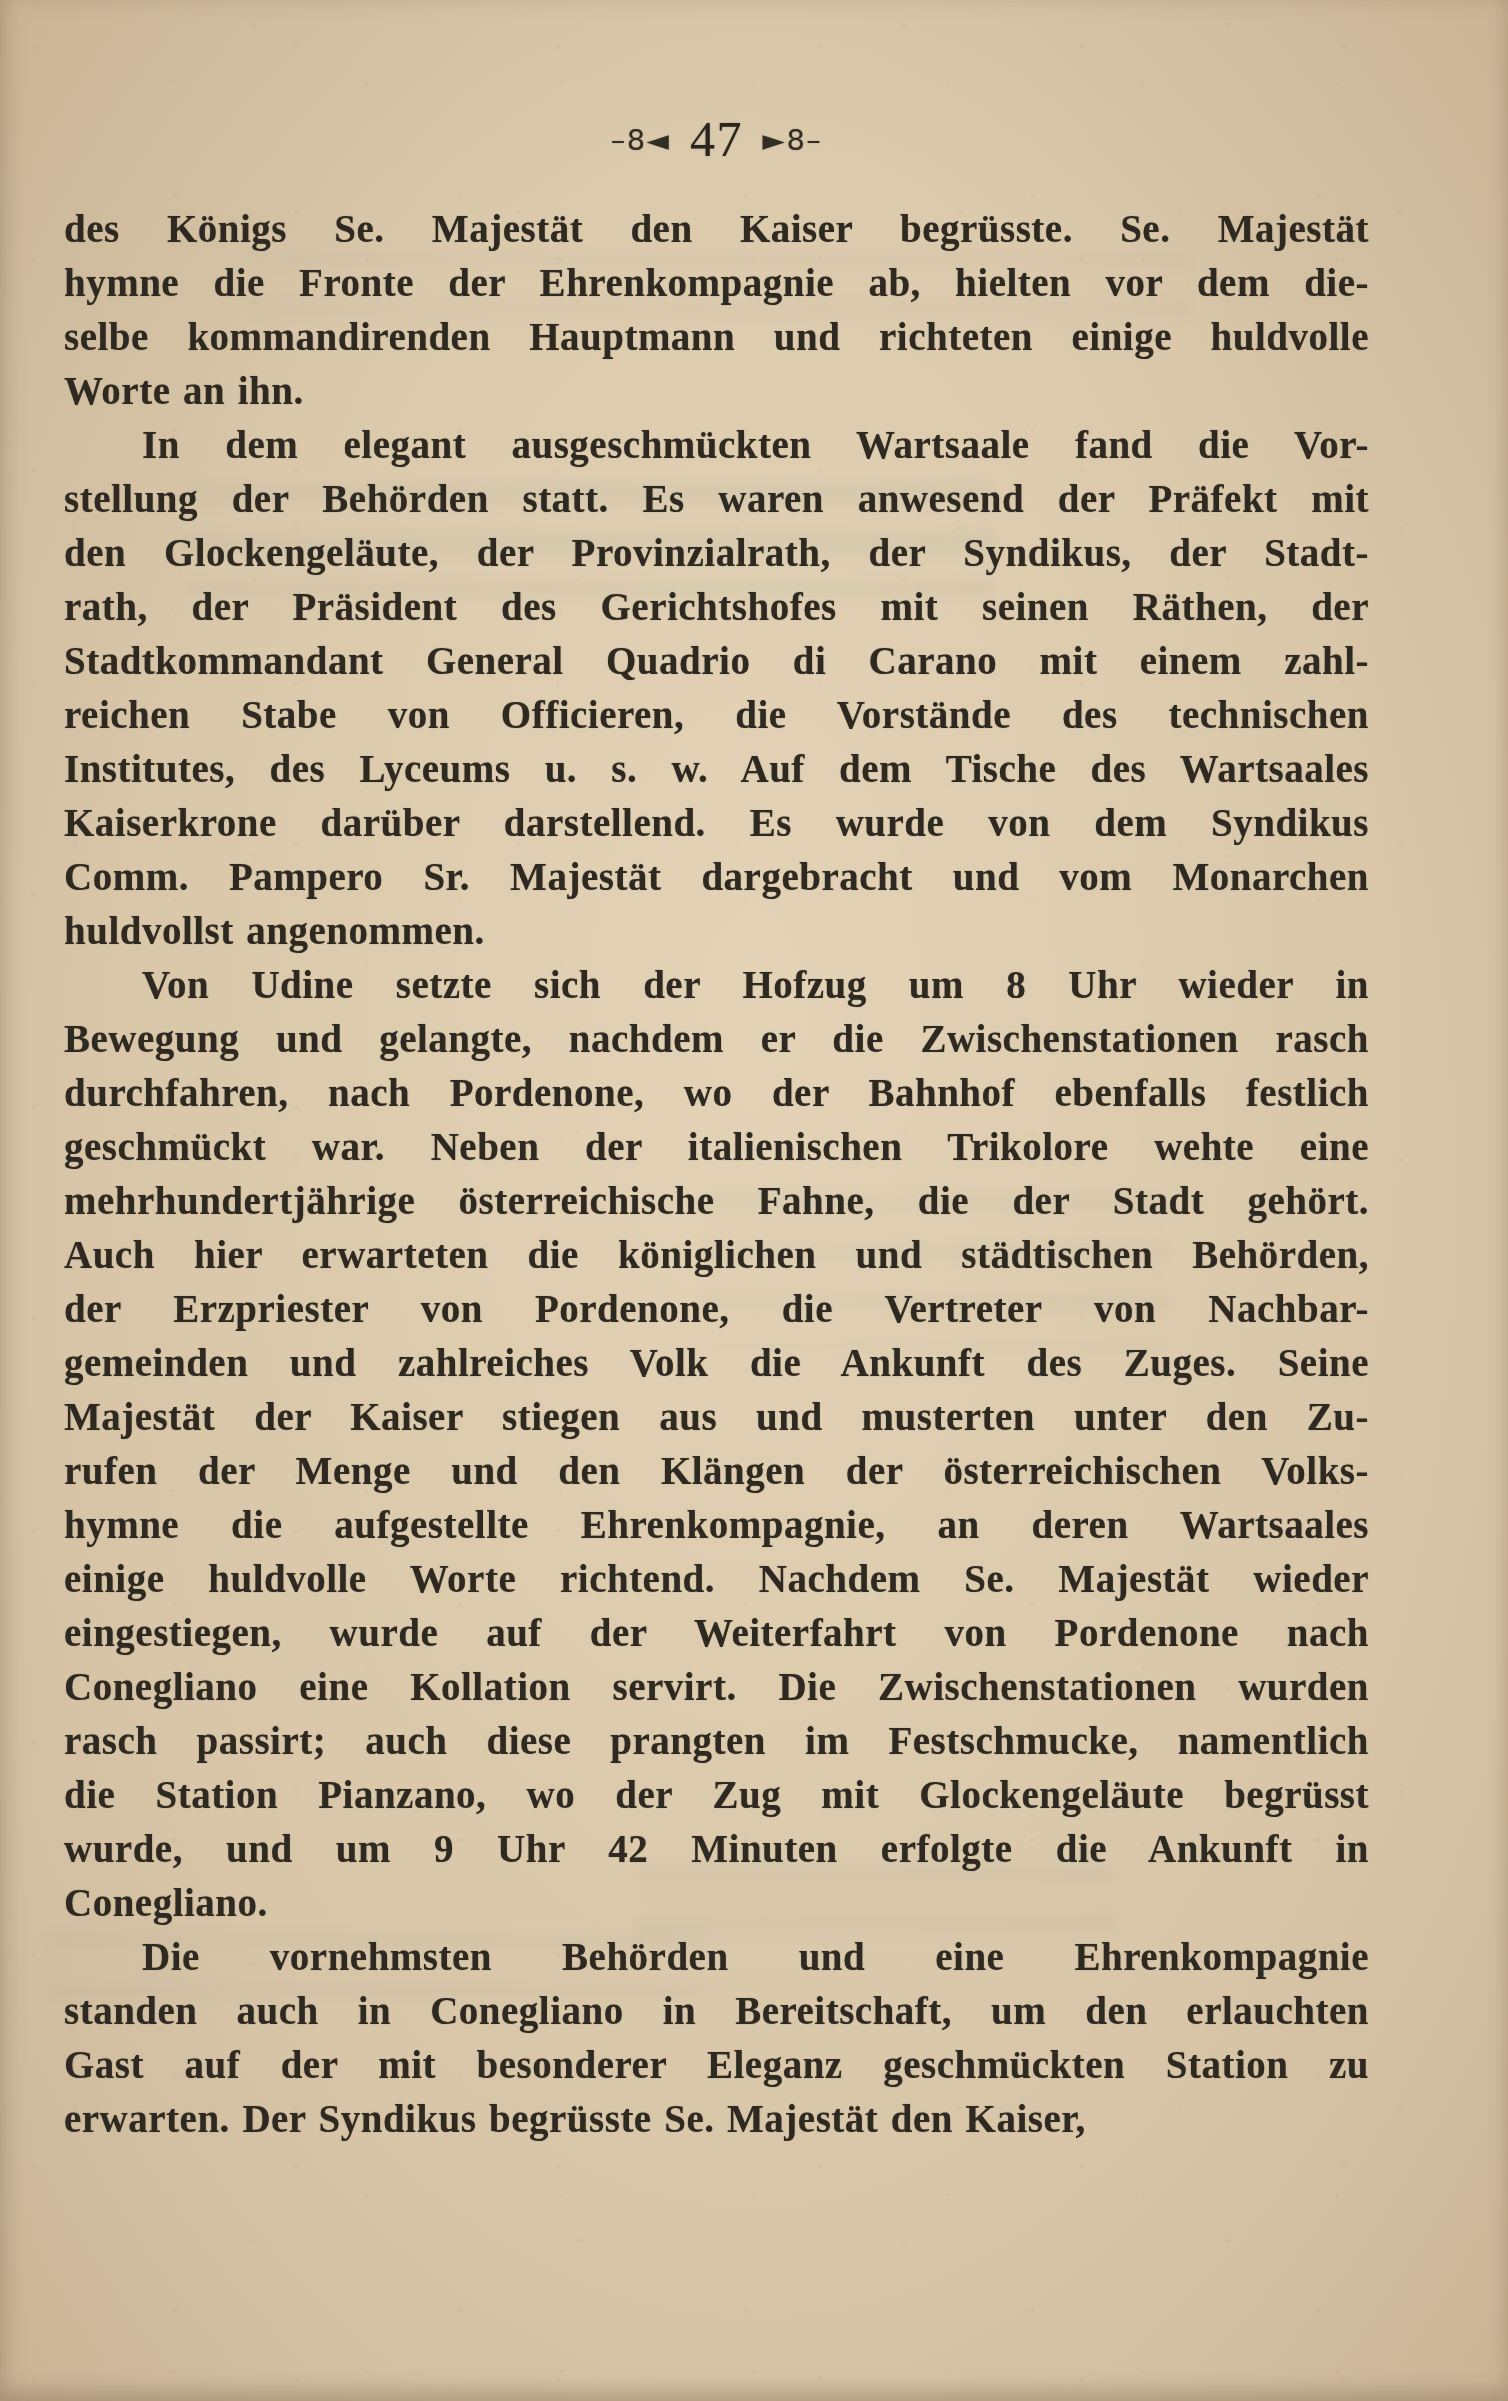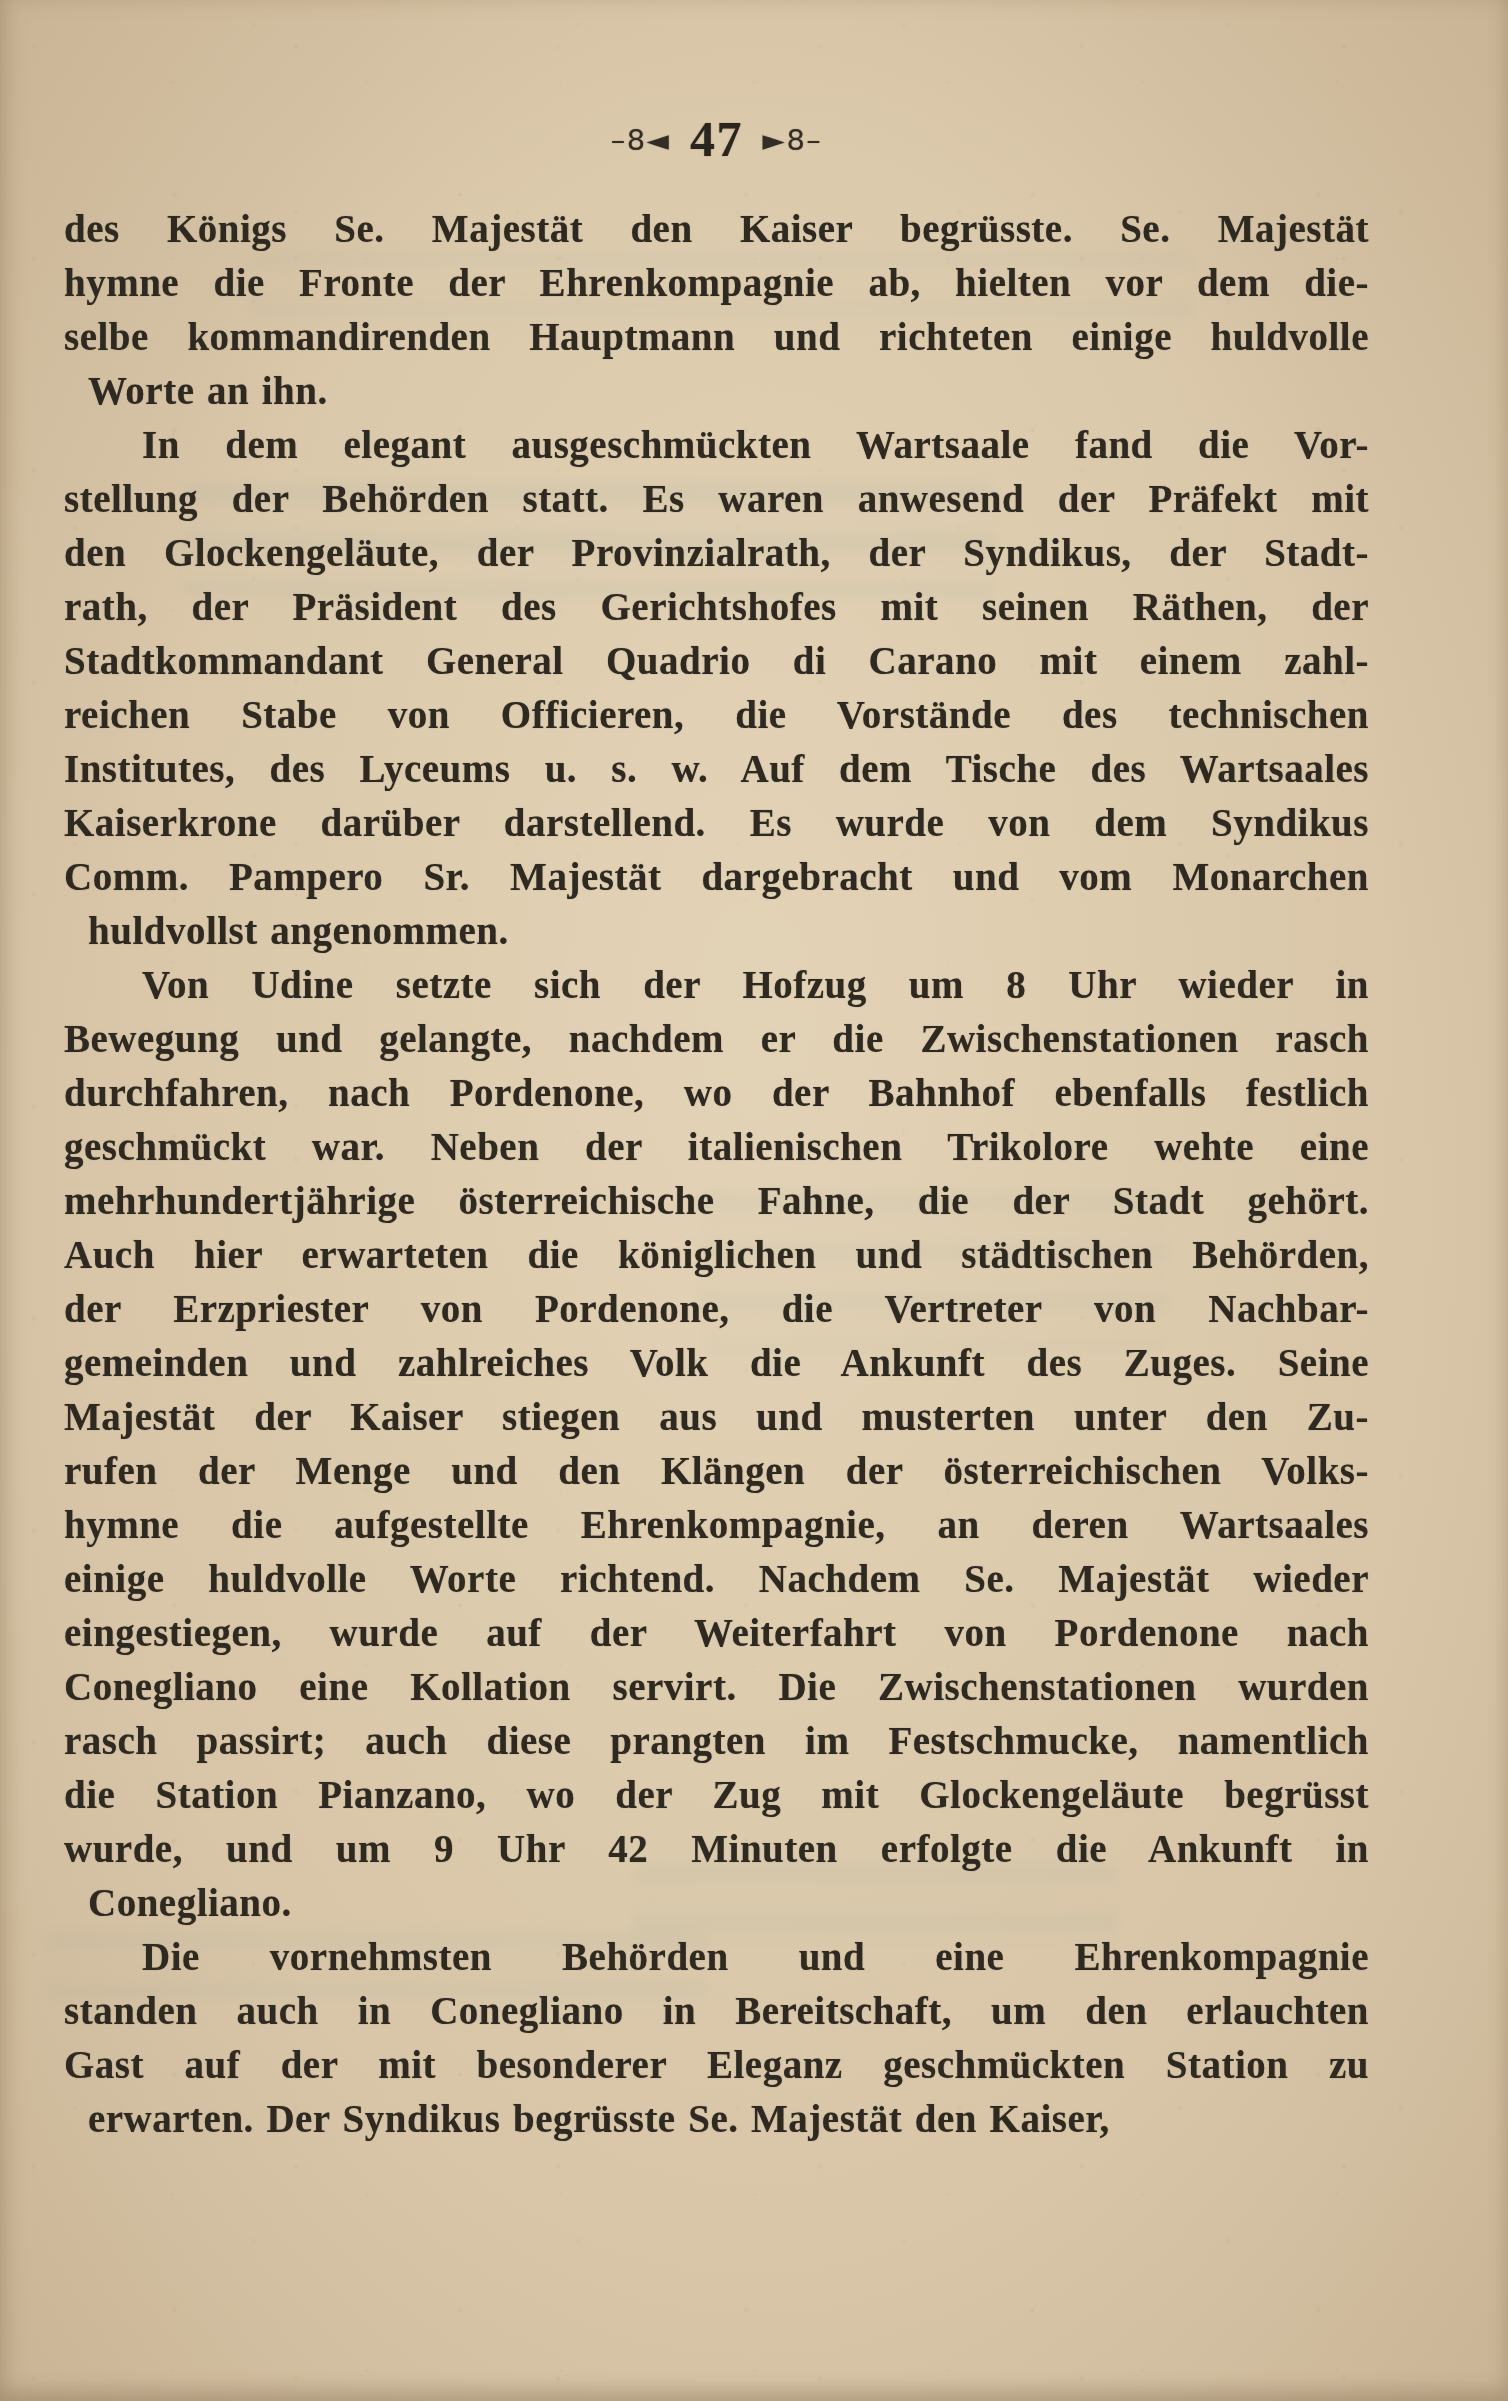--- a/index.html
+++ b/index.html
@@ -66,21 +66,21 @@
   }
   .header .orn {
     font-family: "DejaVu Sans", sans-serif;
     font-size: 29px;
     vertical-align: 6px;
     color: #332e25;
     text-shadow: 0 0 1.5px rgba(46,42,34,0.35);
   }
   .header .num {
     font-size: 50px;
-    font-weight: bold;
+    font-weight: normal;
     padding: 0 19.6px;
     color: #2a261f;
     text-shadow: 0 0 1.5px rgba(42,38,31,0.4);
   }
 
   .textblock {
     position: absolute;
     left: 64px;
     top: 202px;
     width: 1305px;
@@ -91,21 +91,21 @@
     line-height: 54px;
     height: 54px;
     text-align: justify;
     text-align-last: justify;
     letter-spacing: 0.5px;
     word-spacing: 2.3px;
     white-space: normal;
     text-shadow: 0 0 1.1px rgba(46,40,30,0.45);
   }
   .line.indent { text-indent: 78px; }
-  .line.last { text-align-last: left; margin-left: 24px; }
+  .line.last { text-align-last: left; }
 </style>
 </head>
 <body>
 
 <div class="page">
 
   <div class="ghost g5"></div>
   <div class="ghost g1"></div>
   <div class="ghost g2"></div>
   <div class="ghost g3"></div>

